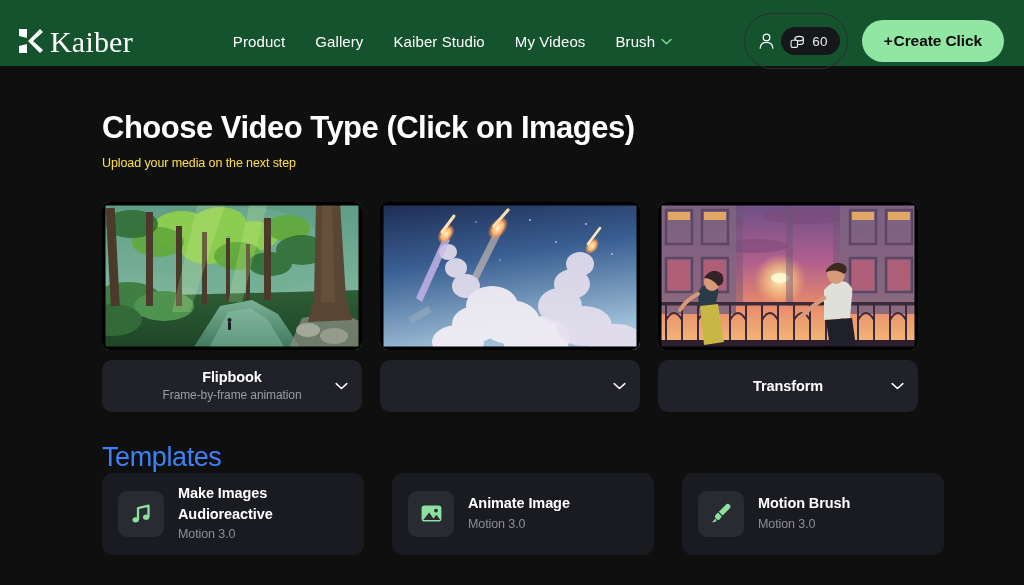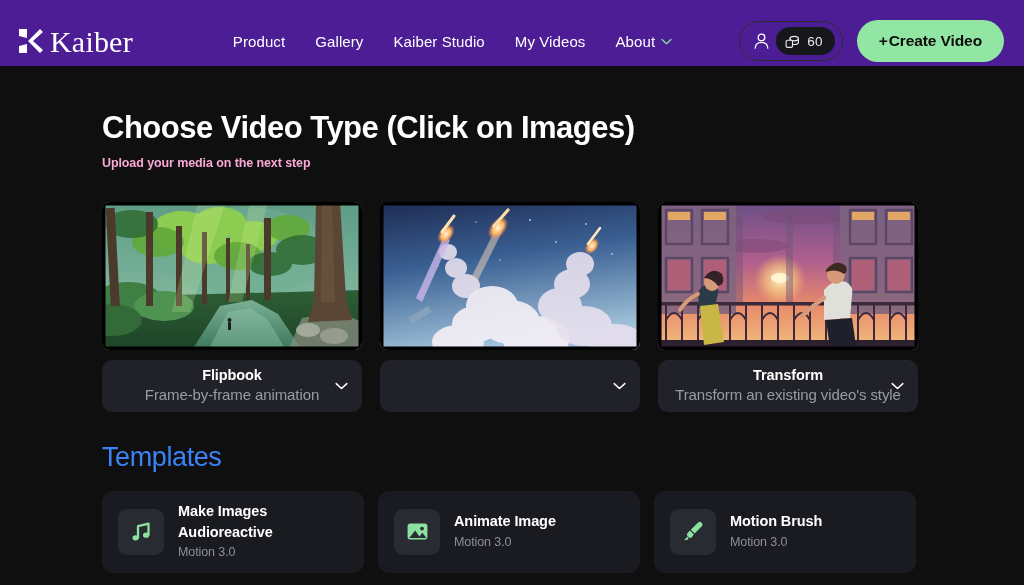--- a/index.html
+++ b/index.html
@@ -6,21 +6,21 @@
   html, body {
     width: 1024px; height: 585px;
     background: #0f0f10;
     font-family: "Liberation Sans", sans-serif;
     overflow: hidden;
   }
 
   
   .header {
     height: 66px;
-    background: #4c1d95;
+    background: #14532d;
     display: flex;
     align-items: center;
     padding: 16px 20px 0 18px;
     position: relative;
   }
   .brand { display: flex; align-items: center; gap: 6px; }
   .brand-mark { width: 26px; height: 28px; display: block; }
   .brand-name {
     font-family: "Liberation Serif", serif;
     font-size: 30px;
@@ -55,21 +55,21 @@
     display: flex;
     align-items: center;
     gap: 14px;
   }
   .account-pill {
     display: flex;
     align-items: center;
     gap: 6px;
     border: 1px solid #2d2d30;
     border-radius: 999px;
-    height: 40px;
+    height: 56px;
     padding: 0 7px 0 13px;
   }
   .user-icon { width: 17px; height: 18px; display: block; }
   .credits {
     display: flex;
     align-items: center;
     gap: 7px;
     background: #15171a;
     border-radius: 999px;
     height: 28px;
@@ -105,23 +105,23 @@
 
   .page-title {
     color: #ffffff;
     font-size: 31px;
     font-weight: 700;
     letter-spacing: -0.5px;
     margin-top: 44px;
     line-height: 1.15;
   }
   .page-sub {
-    color: #f9a8d4;
+    color: #fde047;
     font-size: 12.5px;
-    font-weight: 700;
+    font-weight: 400;
     letter-spacing: -0.1px;
     margin-top: 10px;
   }
 
   
   .type-row { display: flex; gap: 18px; margin-top: 32px; }
   .type-card { width: 260px; }
   .thumb {
     width: 260px;
     height: 148px;
@@ -148,21 +148,21 @@
   .type-label-text { text-align: center; }
   .type-title {
     color: #ffffff;
     font-size: 14.5px;
     font-weight: 700;
     line-height: 1.25;
     letter-spacing: -0.1px;
   }
   .type-desc {
     color: #9b9ba3;
-    font-size: 15px;
+    font-size: 12px;
     line-height: 1.35;
     letter-spacing: -0.1px;
     margin-top: 1px;
   }
   .type-chev {
     position: absolute;
     right: 14px;
     top: 50%;
     transform: translateY(-50%);
     width: 13px;
@@ -171,21 +171,21 @@
   }
 
   
   .templates-title {
     color: #3b82f6;
     font-size: 27px;
     font-weight: 400;
     letter-spacing: -0.4px;
     margin-top: 30px;
   }
-  .tpl-row { display: flex; gap: 14px; margin-top: 18px; }
+  .tpl-row { display: flex; gap: 28px; }
   .tpl-card {
     width: 262px;
     height: 82px;
     background: #1a1b21;
     border-radius: 11px;
     display: flex;
     align-items: center;
     gap: 14px;
     padding: 0 16px;
     cursor: pointer;
@@ -240,21 +240,21 @@
     <div class="nav-item">
       <span>Gallery</span>
     </div>
     <div class="nav-item">
       <span>Kaiber Studio</span>
     </div>
     <div class="nav-item">
       <span>My Videos</span>
     </div>
     <div class="nav-item">
-      <span>About</span>
+      <span>Brush</span>
       <span>
         <svg class="chev-green" viewBox="0 0 11 7">
           <path d="M1 1.5 L5.5 5.8 L10 1.5" fill="none" stroke="#7ddc95" stroke-width="1.4" stroke-linecap="round" stroke-linejoin="round"></path>
         </svg>
       </span>
     </div>
   </nav>
 
   <div class="header-right">
     <div class="account-pill">
@@ -271,21 +271,21 @@
             <path d="M5 4.6 V8.2 C5 9.45 6.9 10.5 9.2 10.5 C11.5 10.5 13.4 9.45 13.4 8.2 V4.6" fill="none" stroke="#e9e9ea" stroke-width="1.15"></path>
             <rect x="1.1" y="6.2" width="6.4" height="7.2" rx="1.4" fill="#15171a" stroke="#e9e9ea" stroke-width="1.15"></rect>
           </svg>
         </span>
         <span class="credits-value">60</span>
       </div>
     </div>
 
     <button class="create-btn">
       <span>+</span>
-      <span>Create Video</span>
+      <span>Create Click</span>
     </button>
   </div>
 </div>
 
 <div class="main">
 
   <h1 class="page-title">Choose Video Type (Click on Images)</h1>
   <div class="page-sub">Upload your media on the next step</div>
 
   <div class="type-row">
@@ -540,21 +540,20 @@
             <ellipse cx="178" cy="72" rx="9" ry="10" fill="#d79a78"></ellipse>
             <path d="M168 68 q10 -12 20 -4 q2 6 -2 8 q-8 -6 -18 -2 z" fill="#3a2a22"></path>
             <path d="M166 96 q-14 10 -22 18" stroke="#d79a78" stroke-width="4.5" fill="none" stroke-linecap="round"></path>
           </g>
           <rect width="260" height="148" fill="none" stroke="#000000" stroke-width="7"></rect>
         </svg>
       </div>
       <div class="type-label">
         <div class="type-label-text">
           <div class="type-title">Transform</div>
-          <div class="type-desc">Transform an existing video's style</div>
         </div>
         <span>
           <svg class="type-chev" viewBox="0 0 13 8">
             <path d="M1.2 1.6 L6.5 6.5 L11.8 1.6" fill="none" stroke="#ffffff" stroke-width="1.5" stroke-linecap="round" stroke-linejoin="round"></path>
           </svg>
         </span>
       </div>
     </div>
   </div>
 

